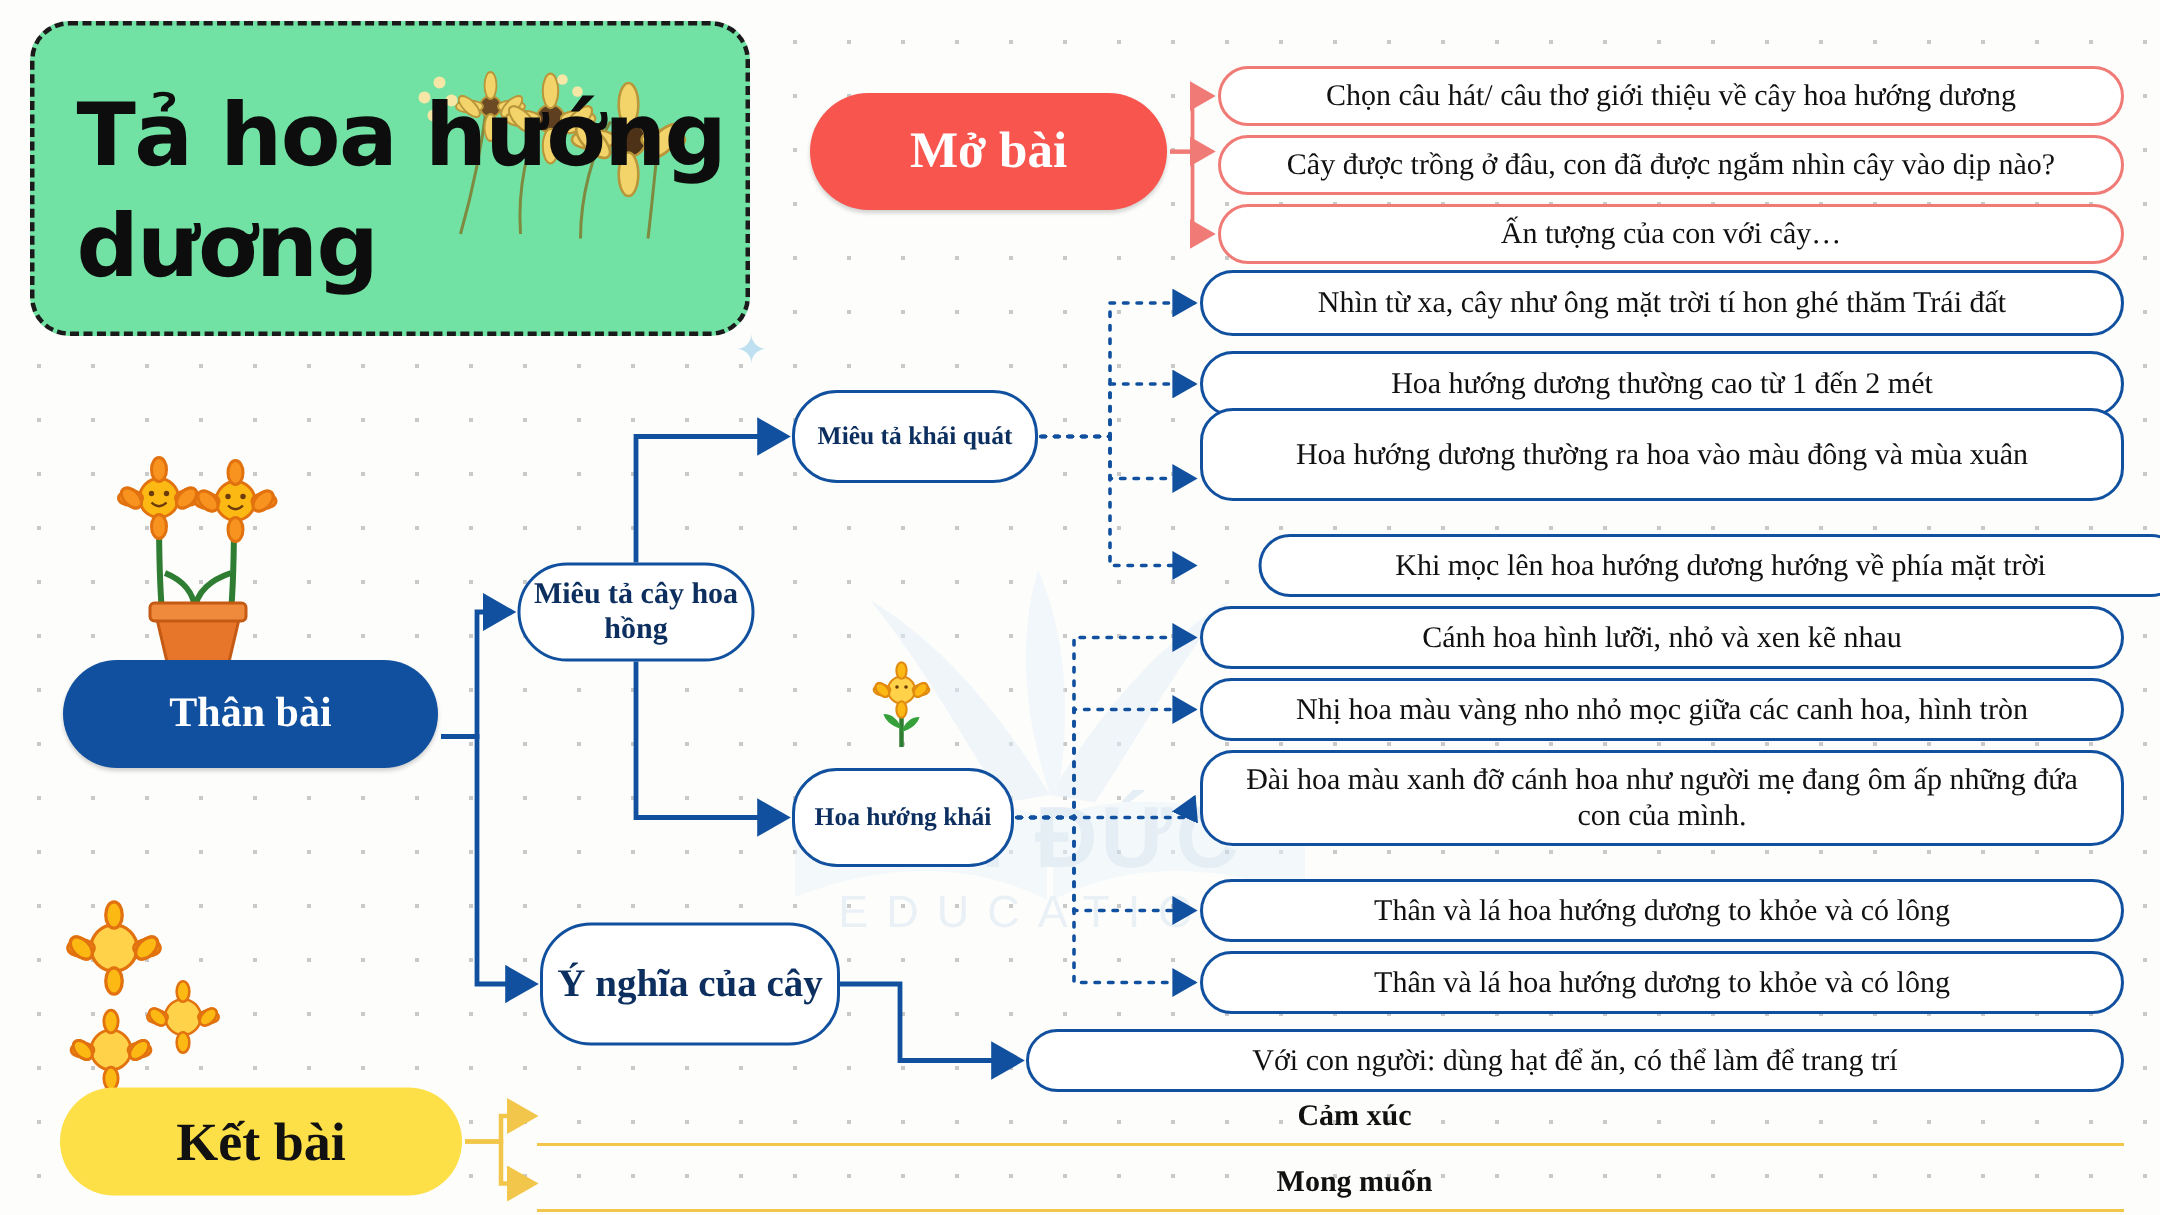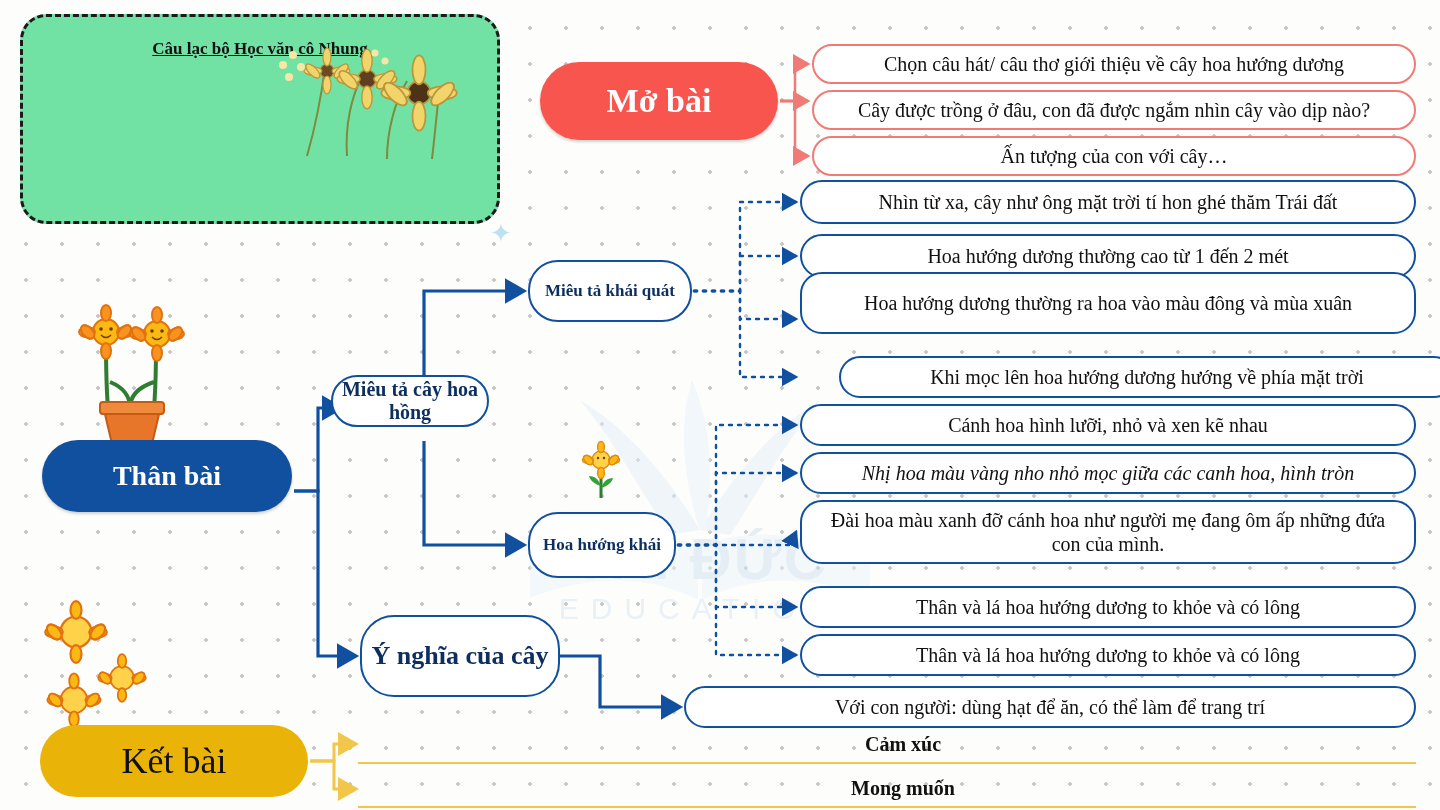--- a/index.html
+++ b/index.html
@@ -79,36 +79,36 @@
     box-shadow:0 2px 3px rgba(0,0,0,.18);
   }
   #node-thanbai{
     left:42px; top:440px; width:250px; height:72px;
     background:#11509f; color:#fff;
     font-weight:700; font-size:28px;
     box-shadow:0 2px 3px rgba(0,0,0,.18);
   }
   #node-ketbai{
     left:40px; top:725px; width:268px; height:72px;
-    background:#eab308; color:#111;
-    font-weight:400; font-size:36px;
+    background:#fde047; color:#111;
+    font-weight:700; font-size:36px;
   }
 
   
   .subnode{
     border:2.5px solid #11509f;
     background:#fff;
     border-radius:34px;
     display:flex; align-items:center; justify-content:center;
     text-align:center;
     color:#0c2f5f; font-weight:700;
     line-height:1.15;
   }
   #node-mieutakq{ left:528px; top:260px; width:164px; height:62px; font-size:17px; border-radius:30px;}
-  #node-mieutacay{ left:331px; top:375px; width:158px; height:52px; font-size:20px; }
+  #node-mieutacay{ left:345px; top:375px; width:158px; height:66px; font-size:20px; }
   #node-hoahd{ left:528px; top:512px; width:148px; height:66px; font-size:17px; border-radius:30px;}
   #node-ynghia{ left:360px; top:615px; width:200px; height:82px; font-size:26px; }
 
   
   .detail{
     position:absolute; z-index:3;
     background:#fff;
     border:2px solid #11509f;
     border-radius:22px;
     display:flex; align-items:center;
@@ -127,21 +127,21 @@
   #d-mb-0{ left:812px; top:44px; width:604px; height:40px; }
   #d-mb-1{ left:812px; top:90px; width:604px; height:40px; }
   #d-mb-2{ left:812px; top:136px; width:604px; height:40px; }
 
   
   #d-tb-0{ left:800px; top:180px; width:616px; height:44px; }
   #d-tb-1{ left:800px; top:234px; width:616px; height:44px; }
   #d-tb-2{ left:800px; top:272px; width:616px; height:62px; }
   #d-tb-3{ left:839px; top:356px; width:616px; height:42px; }
   #d-tb-4{ left:800px; top:404px; width:616px; height:42px; }
-  #d-tb-5{ left:800px; top:452px; width:616px; height:42px;font-style:italic; }
+  #d-tb-5{ left:800px; top:452px; width:616px; height:42px; }
   #d-tb-6{ left:800px; top:500px; width:616px; height:64px; }
   #d-tb-7{ left:800px; top:586px; width:616px; height:42px; }
   #d-tb-8{ left:800px; top:634px; width:616px; height:42px; }
   #d-tb-9{ left:684px; top:686px; width:732px; height:42px; }
 
   
   #d-kb-0{ left:358px; top:726px; width:1058px; height:38px; font-weight:700; padding-left:48px; }
   #d-kb-1{ left:358px; top:770px; width:1058px; height:38px; font-weight:700; padding-left:48px; }
 
   
@@ -215,21 +215,20 @@
     <path d="M678 545 L716 545 L716 655 L796 655" marker-end="url(#arrR)"></path>
   </g>
 
   <g stroke="#f2c64a" stroke-width="3" fill="none">
     <path d="M310 761 L334 761 L334 744 L356 744" marker-end="url(#arrYel)"></path>
     <path d="M310 761 L334 761 L334 789 L356 789" marker-end="url(#arrYel)"></path>
   </g>
 </svg>
 
 <div class="node" id="title-card">
-  <div id="club-label">Câu lạc bộ Học văn cô Nhung</div>
   <div id="title-flowers">
     <svg viewBox="0 0 210 120" width="210" height="120" aria-hidden="true">
       <g stroke="#7d8a3f" stroke-width="2" fill="none">
         <path d="M40 115 C50 80 55 50 58 26"></path>
         <path d="M80 115 C78 85 84 55 96 34"></path>
         <path d="M120 118 C120 90 128 60 140 40"></path>
         <path d="M165 118 C168 92 170 70 172 52"></path>
       </g>
       <g fill="#f2d46b" stroke="#b9963a" stroke-width="1.2">
         <g transform="translate(60,30)">
@@ -273,20 +272,21 @@
       <g fill="#f6e7a6">
         <circle cx="16" cy="24" r="4"></circle>
           <circle cx="26" cy="14" r="4"></circle>
         <circle cx="34" cy="26" r="4"></circle>
           <circle cx="22" cy="36" r="4"></circle>
         <circle cx="108" cy="12" r="3.5"></circle>
           <circle cx="118" cy="20" r="3.5"></circle>
       </g>
     </svg>
   </div>
+  <div id="title-text">Tả hoa hướng dương</div>
 </div>
 
 <div id="flower-pot">
   <svg viewBox="0 0 140 150" width="140" height="150" aria-hidden="true">
     <g stroke="#2f7d32" stroke-width="4" fill="none">
       <path d="M46 110 C44 86 44 66 44 44"></path>
       <path d="M92 110 C94 86 94 68 94 46"></path>
       <path d="M68 110 C68 96 58 88 48 84"></path>
       <path d="M68 110 C68 96 80 88 92 84"></path>
     </g>

